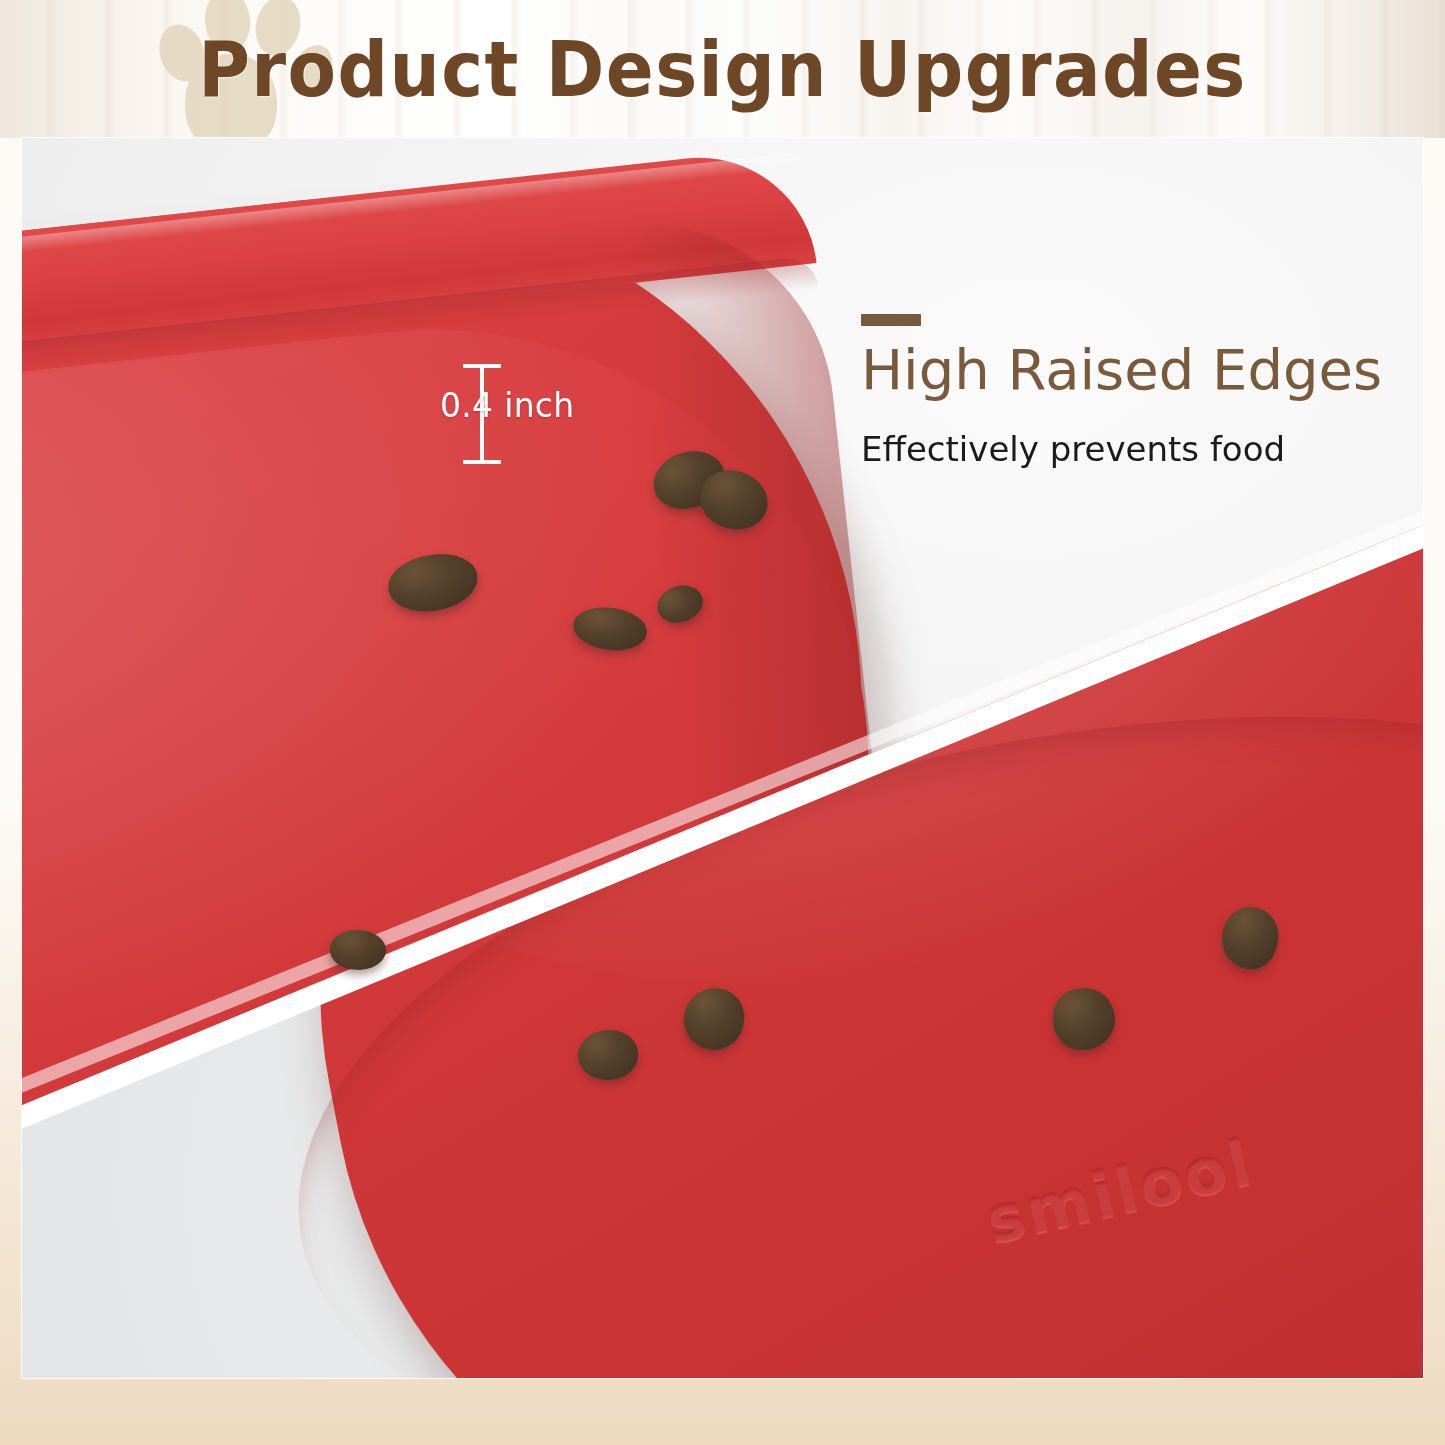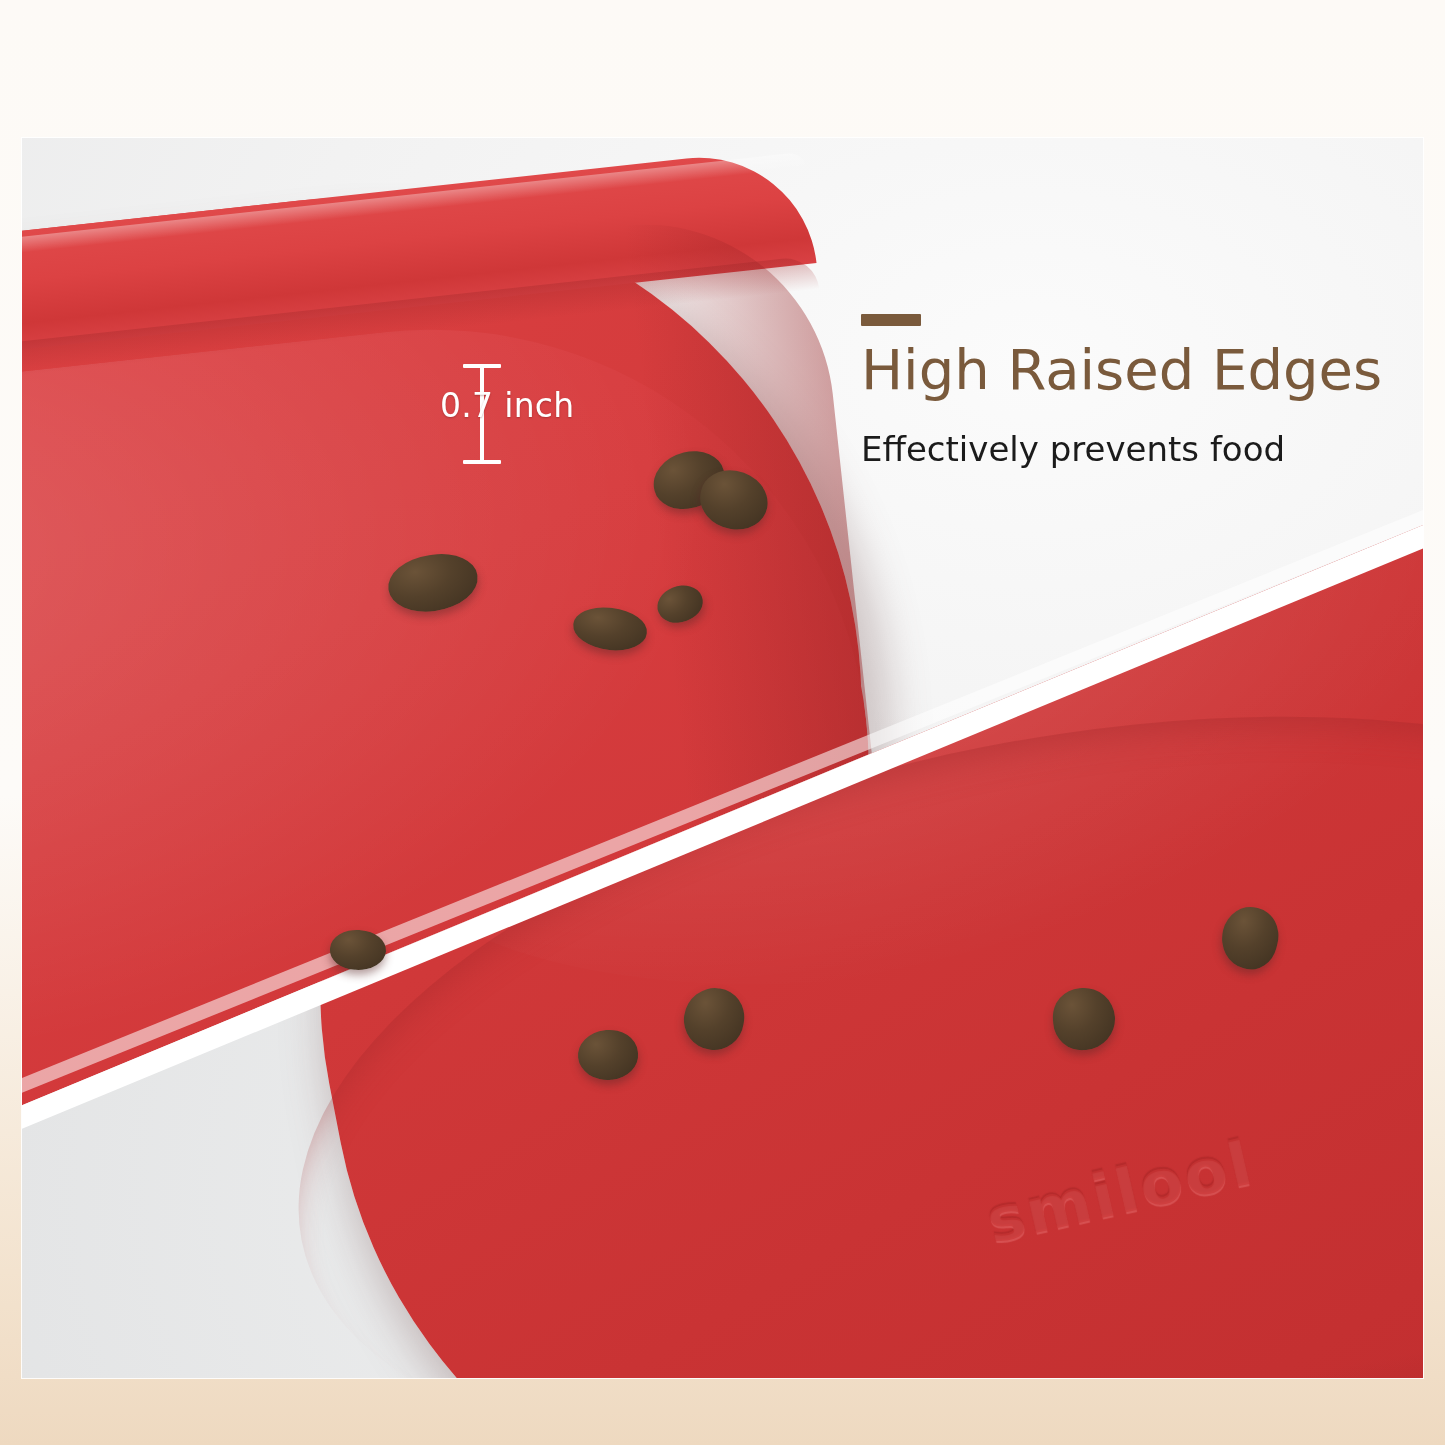--- a/index.html
+++ b/index.html
@@ -200,20 +200,31 @@
   }
   .block-tr{position:absolute;left:839px;top:176px;z-index:16;}
   .block-tr .dash{margin-bottom:14px;}
   .block-tr .blk-sub{margin-top:28px;}
 </style>
 </head>
 <body>
 
 <div class="poster">
 
+  <div class="header">
+    <div class="header-bg"></div>
+    <div class="paw">
+      <span class="pad"></span>
+        <span class="t1"></span>
+        <span class="t2"></span>
+      <span class="t3"></span>
+        <span class="t4"></span>
+    </div>
+    <div class="main-title">Product Design Upgrades</div>
+  </div>
 
   <div class="panel">
 
     <div class="scene-top">
       <div class="floorshadow"></div>
     </div>
 
     <div class="mat-top">
       <div class="basin"></div>
       <div class="rim"></div>
@@ -228,21 +239,21 @@
         <div class="kibble" style="left: 635px; top: 448px; width: 46px; height: 36px; border-radius: 48% 52% 46% 50%; transform: rotate(-22deg);"></div>
         <div class="kibble" style="left: 631px; top: 314px; width: 72px; height: 56px; border-radius: 52% 48% 50% 46%; transform: rotate(-14deg);"></div>
         <div class="kibble" style="left: 678px; top: 333px; width: 68px; height: 58px; border-radius: 46% 54% 48% 52%; transform: rotate(10deg);"></div>
         <div class="kibble" style="left: 308px; top: 792px; width: 56px; height: 40px; border-radius: 50% 48% 52% 46%; transform: rotate(4deg);"></div>
       </div>
 
     <div class="dim">
       <div class="cap-t"></div>
       <div class="vline"></div>
       <div class="cap-b"></div>
-      <div class="dim-label">0.7 inch</div>
+      <div class="dim-label">0.4 inch</div>
     </div>
 
     <div class="scene-bottom"></div>
     <div class="mat-bottom-clip">
       <div class="mat-bottom">
         <div class="bhi"></div>
         <div class="bcurve"></div>
         <div class="brim"></div>
         <div class="emboss">smilool</div>
       </div>

